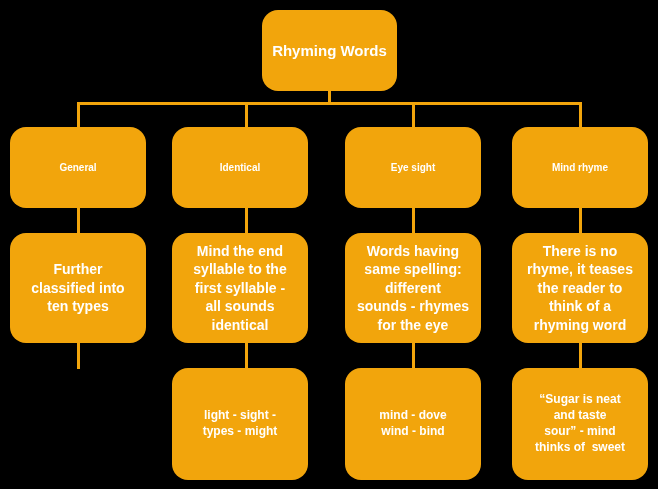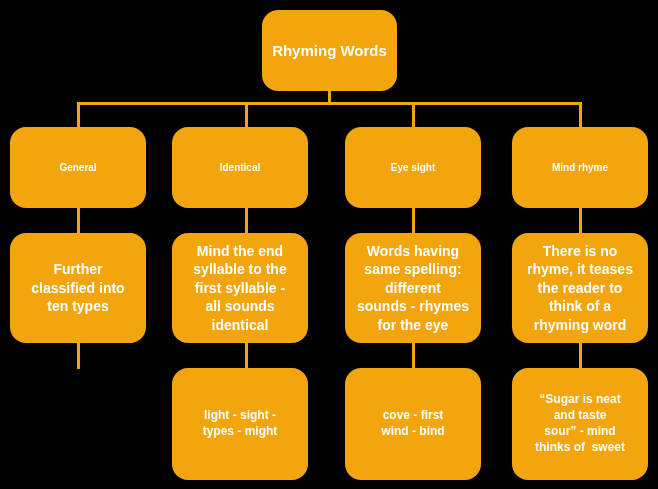--- a/index.html
+++ b/index.html
@@ -78,21 +78,21 @@
 identical</div>
   <div class="node ex c2">light - sight -
 types - might</div>
 
   <div class="node hdr c3">Eye sight</div>
   <div class="node desc c3">Words having
 same spelling:
 different
 sounds - rhymes
 for the eye</div>
-  <div class="node ex c3">cove - first
+  <div class="node ex c3">mind - dove
 wind - bind</div>
 
   <div class="node hdr c4">Mind rhyme</div>
   <div class="node desc c4">There is no
 rhyme, it teases
 the reader to
 think of a
 rhyming word</div>
   <div class="node ex c4">“Sugar is neat
 and taste

